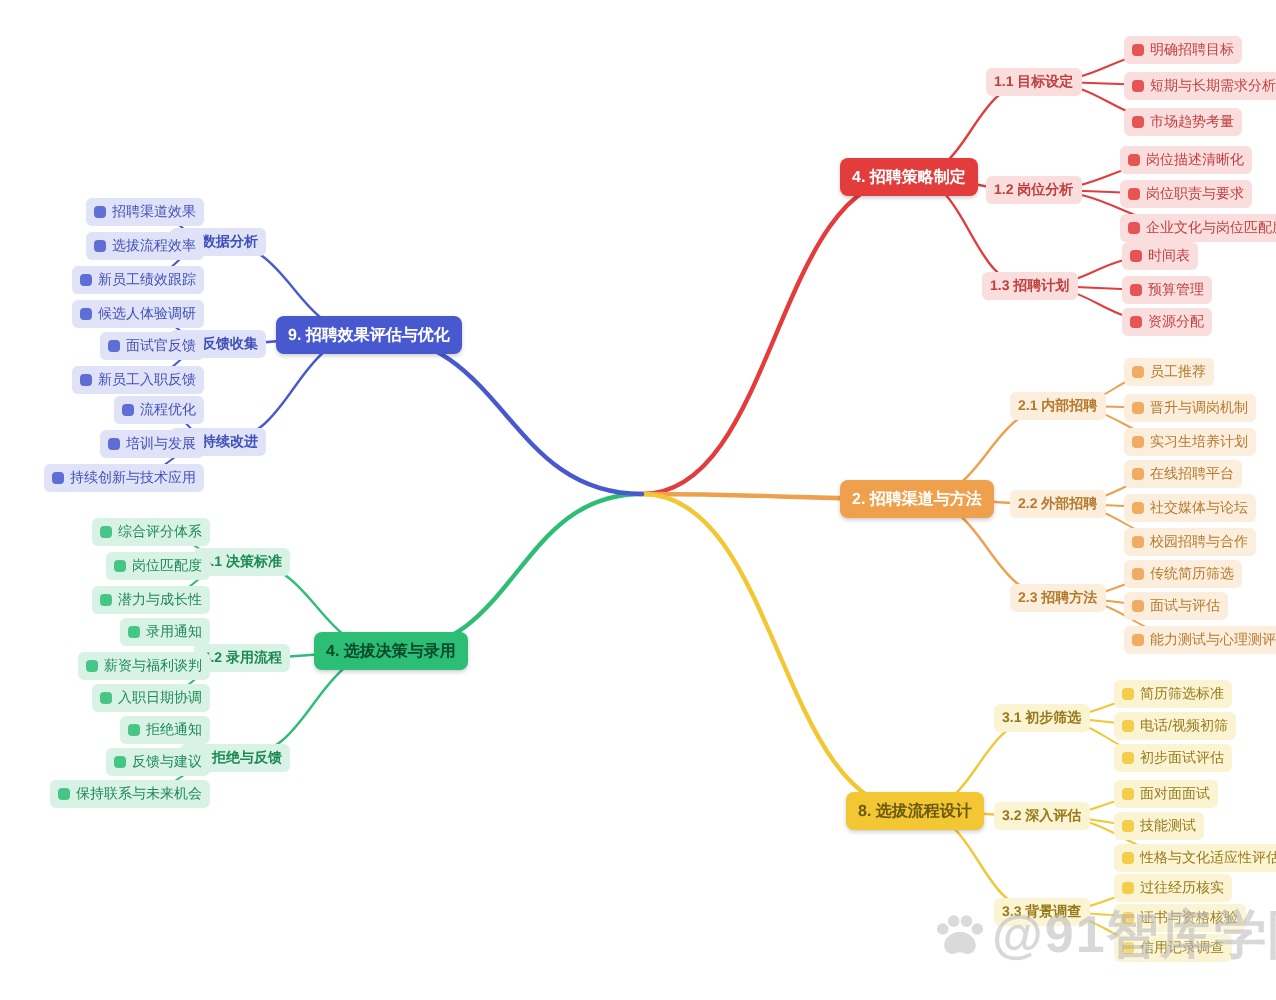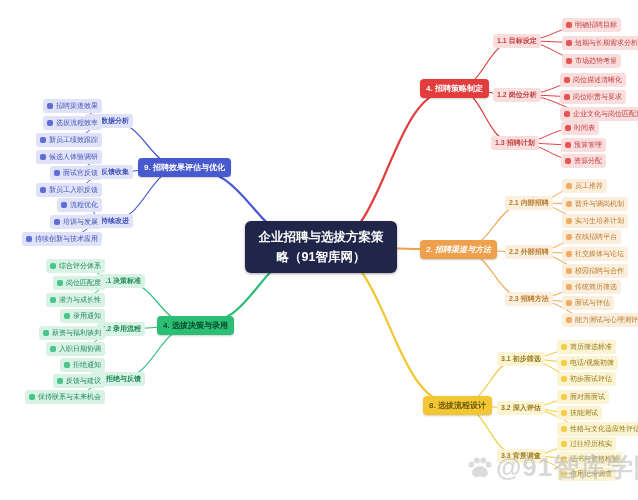--- a/index.html
+++ b/index.html
@@ -101,21 +101,20 @@
       <path d="M109,172 C92.5,172 92.5,173 76,173" stroke="#4859cf" stroke-width="1" fill="none" stroke-linecap="round"></path>
       <path d="M109,172 C89,172 89,190 69,190" stroke="#4859cf" stroke-width="1" fill="none" stroke-linecap="round"></path>
       <path d="M184.5,167.5 C146.75,167.5 146.75,172 109,172" stroke="#4859cf" stroke-width="1.2" fill="none" stroke-linecap="round"></path>
       <path d="M109,221 C94.25,221 94.25,205 79.5,205" stroke="#4859cf" stroke-width="1" fill="none" stroke-linecap="round"></path>
       <path d="M109,221 C92.5,221 92.5,222 76,222" stroke="#4859cf" stroke-width="1" fill="none" stroke-linecap="round"></path>
       <path d="M109,221 C85.5,221 85.5,239 62,239" stroke="#4859cf" stroke-width="1" fill="none" stroke-linecap="round"></path>
       <path d="M184.5,167.5 C146.75,167.5 146.75,221 109,221" stroke="#4859cf" stroke-width="1.2" fill="none" stroke-linecap="round"></path>
       <path d="M321,247 C252.75,247 252.75,167.5 184.5,167.5" stroke="#4859cf" stroke-width="2.2" fill="none" stroke-linecap="round"></path>
     </svg>
 
-  <div class="node center" id="center-node">企业招聘与选拔方案策略（91智库网）</div>
 
   <div class="node bnode" style="left: 420px; top: 79px; background: rgb(226, 60, 60); color: rgb(255, 255, 255);">4. 招聘策略制定</div>
     <div class="node sub" style="left: 493px; top: 34px; background: rgb(250, 222, 222); color: rgb(192, 64, 64);">1.1 目标设定</div>
     <div class="node leaf" style="left: 562px; top: 18px; background: rgb(250, 222, 222); color: rgb(192, 64, 64);">
       <span class="ic" style="background: rgb(226, 60, 60);"></span>
       <span>明确招聘目标</span>
     </div>
     <div class="node leaf" style="left: 562px; top: 36px; background: rgb(250, 222, 222); color: rgb(192, 64, 64);">
       <span class="ic" style="background: rgb(226, 60, 60);"></span>
       <span>短期与长期需求分析</span>
@@ -143,21 +142,21 @@
       <span>时间表</span>
     </div>
     <div class="node leaf" style="left: 561px; top: 138px; background: rgb(250, 222, 222); color: rgb(192, 64, 64);">
       <span class="ic" style="background: rgb(226, 60, 60);"></span>
       <span>预算管理</span>
     </div>
     <div class="node leaf" style="left: 561px; top: 154px; background: rgb(250, 222, 222); color: rgb(192, 64, 64);">
       <span class="ic" style="background: rgb(226, 60, 60);"></span>
       <span>资源分配</span>
     </div>
-    <div class="node bnode" style="left: 420px; top: 240px; background: rgb(238, 160, 76); color: rgb(255, 255, 255); font-style: italic;">2. 招聘渠道与方法</div>
+    <div class="node bnode" style="left: 420px; top: 240px; background: rgb(238, 160, 76); color: rgb(255, 255, 255);">2. 招聘渠道与方法</div>
     <div class="node sub" style="left: 505px; top: 196px; background: rgb(251, 238, 221); color: rgb(182, 122, 44);">2.1 内部招聘</div>
     <div class="node leaf" style="left: 562px; top: 179px; background: rgb(251, 238, 221); color: rgb(182, 122, 44);">
       <span class="ic" style="background: rgb(238, 160, 76);"></span>
       <span>员工推荐</span>
     </div>
     <div class="node leaf" style="left: 562px; top: 197px; background: rgb(251, 238, 221); color: rgb(182, 122, 44);">
       <span class="ic" style="background: rgb(238, 160, 76);"></span>
       <span>晋升与调岗机制</span>
     </div>
     <div class="node leaf" style="left: 562px; top: 214px; background: rgb(251, 238, 221); color: rgb(182, 122, 44);">

